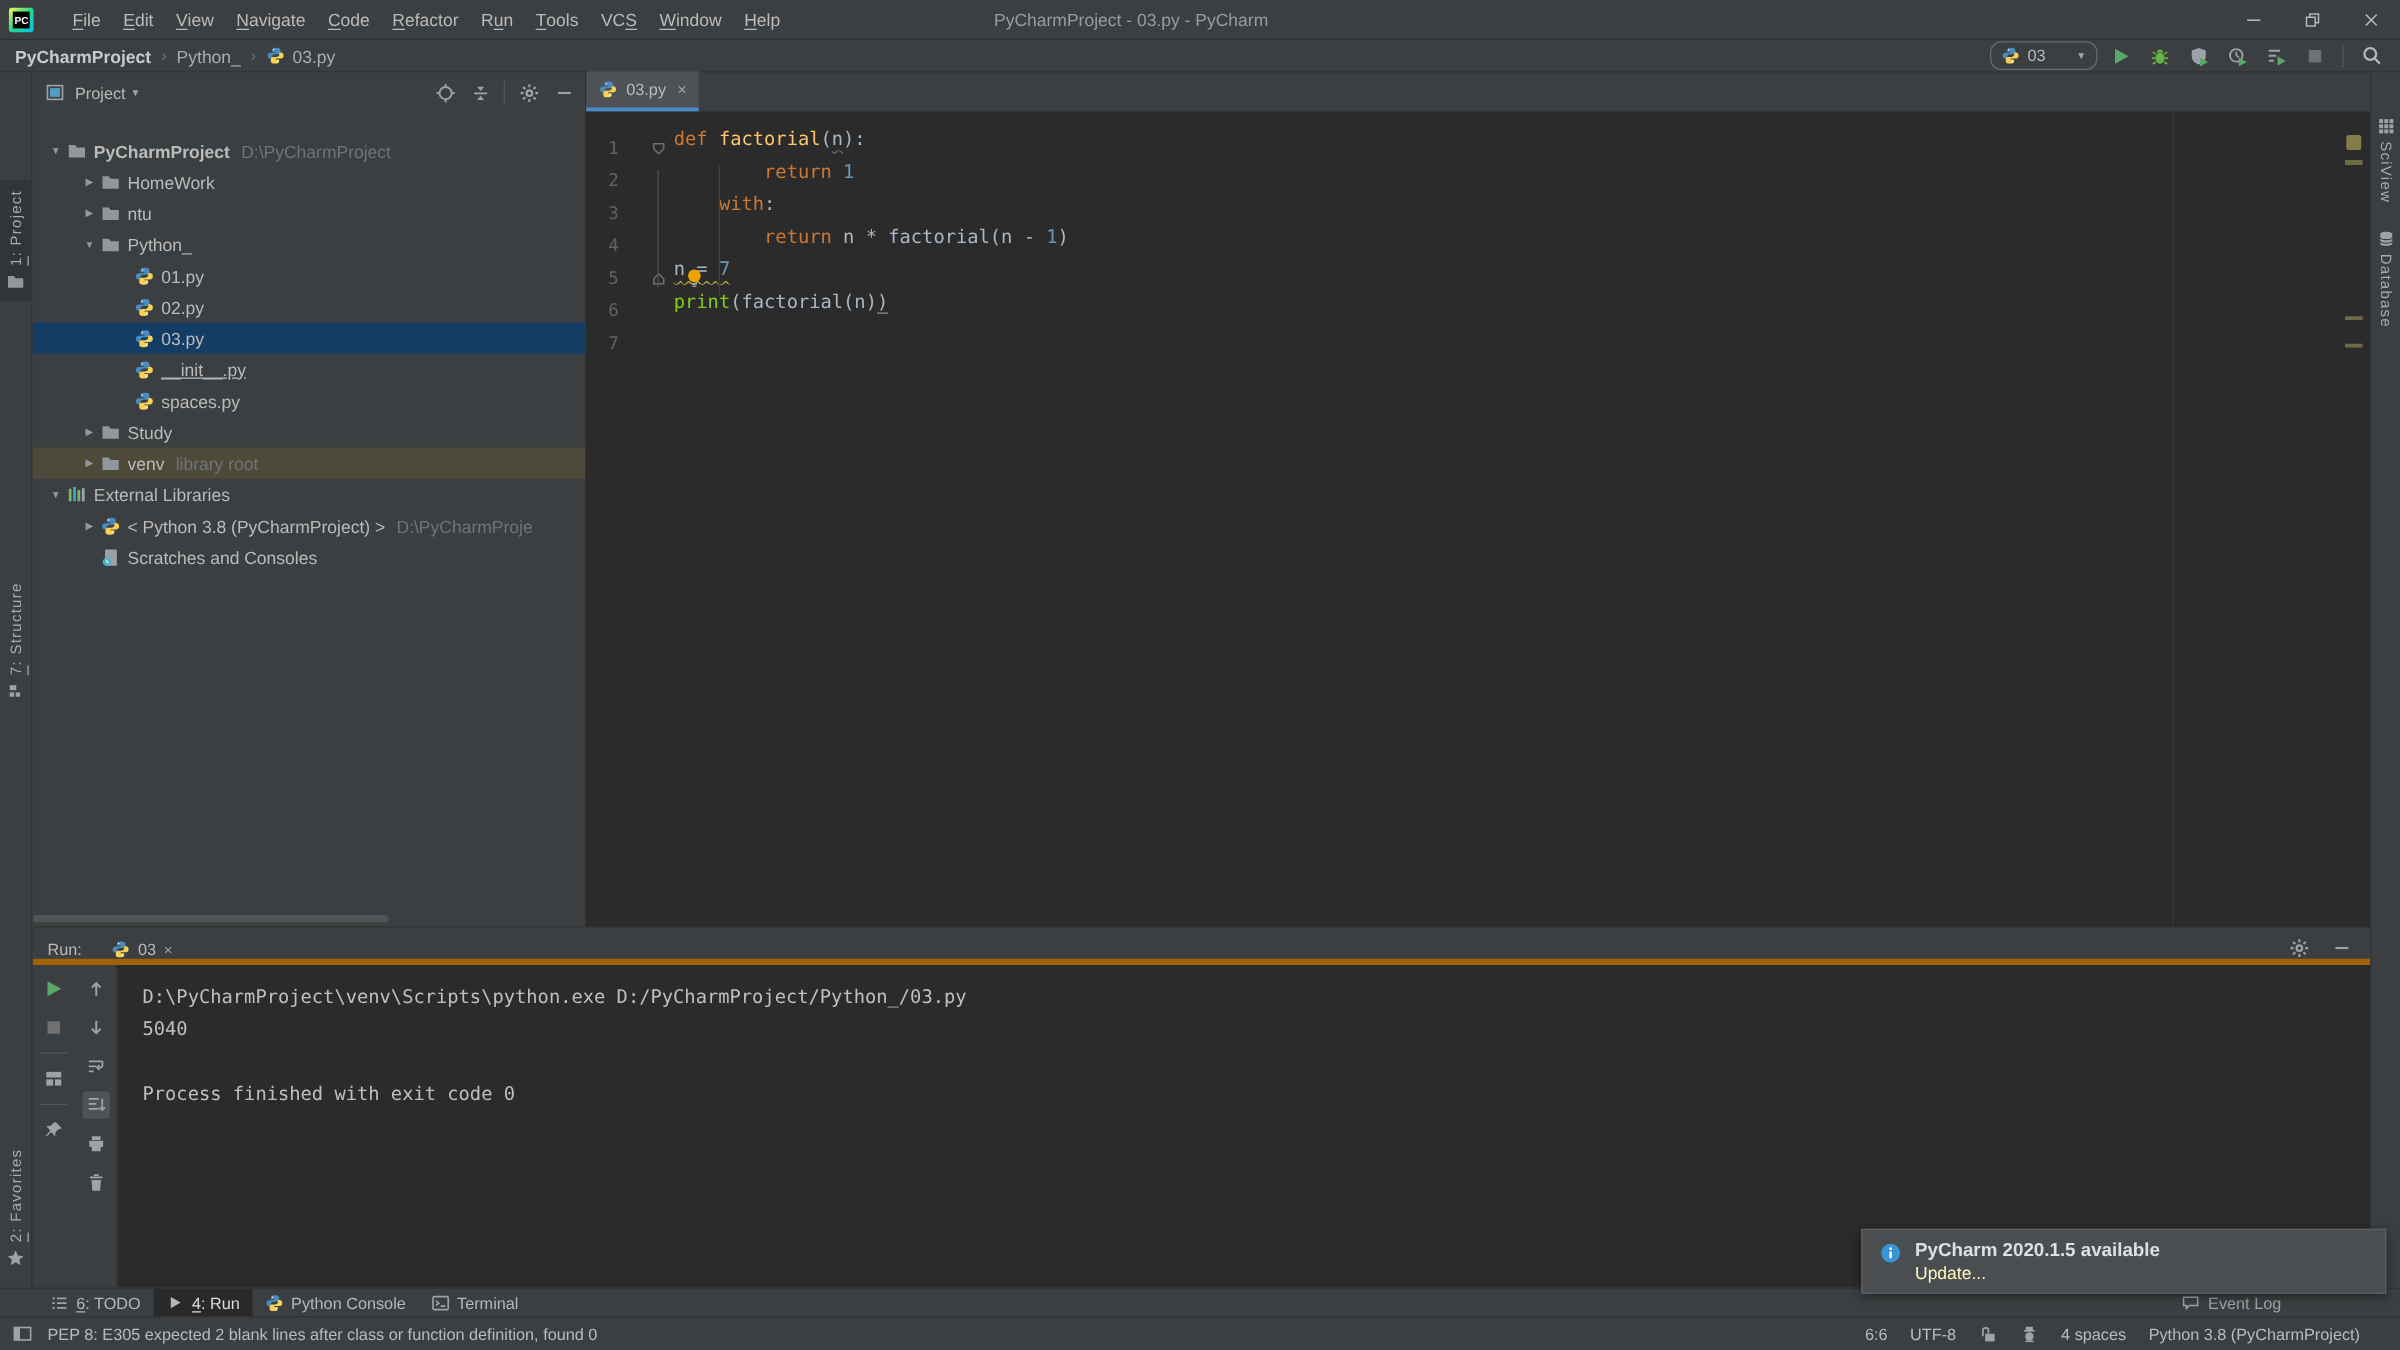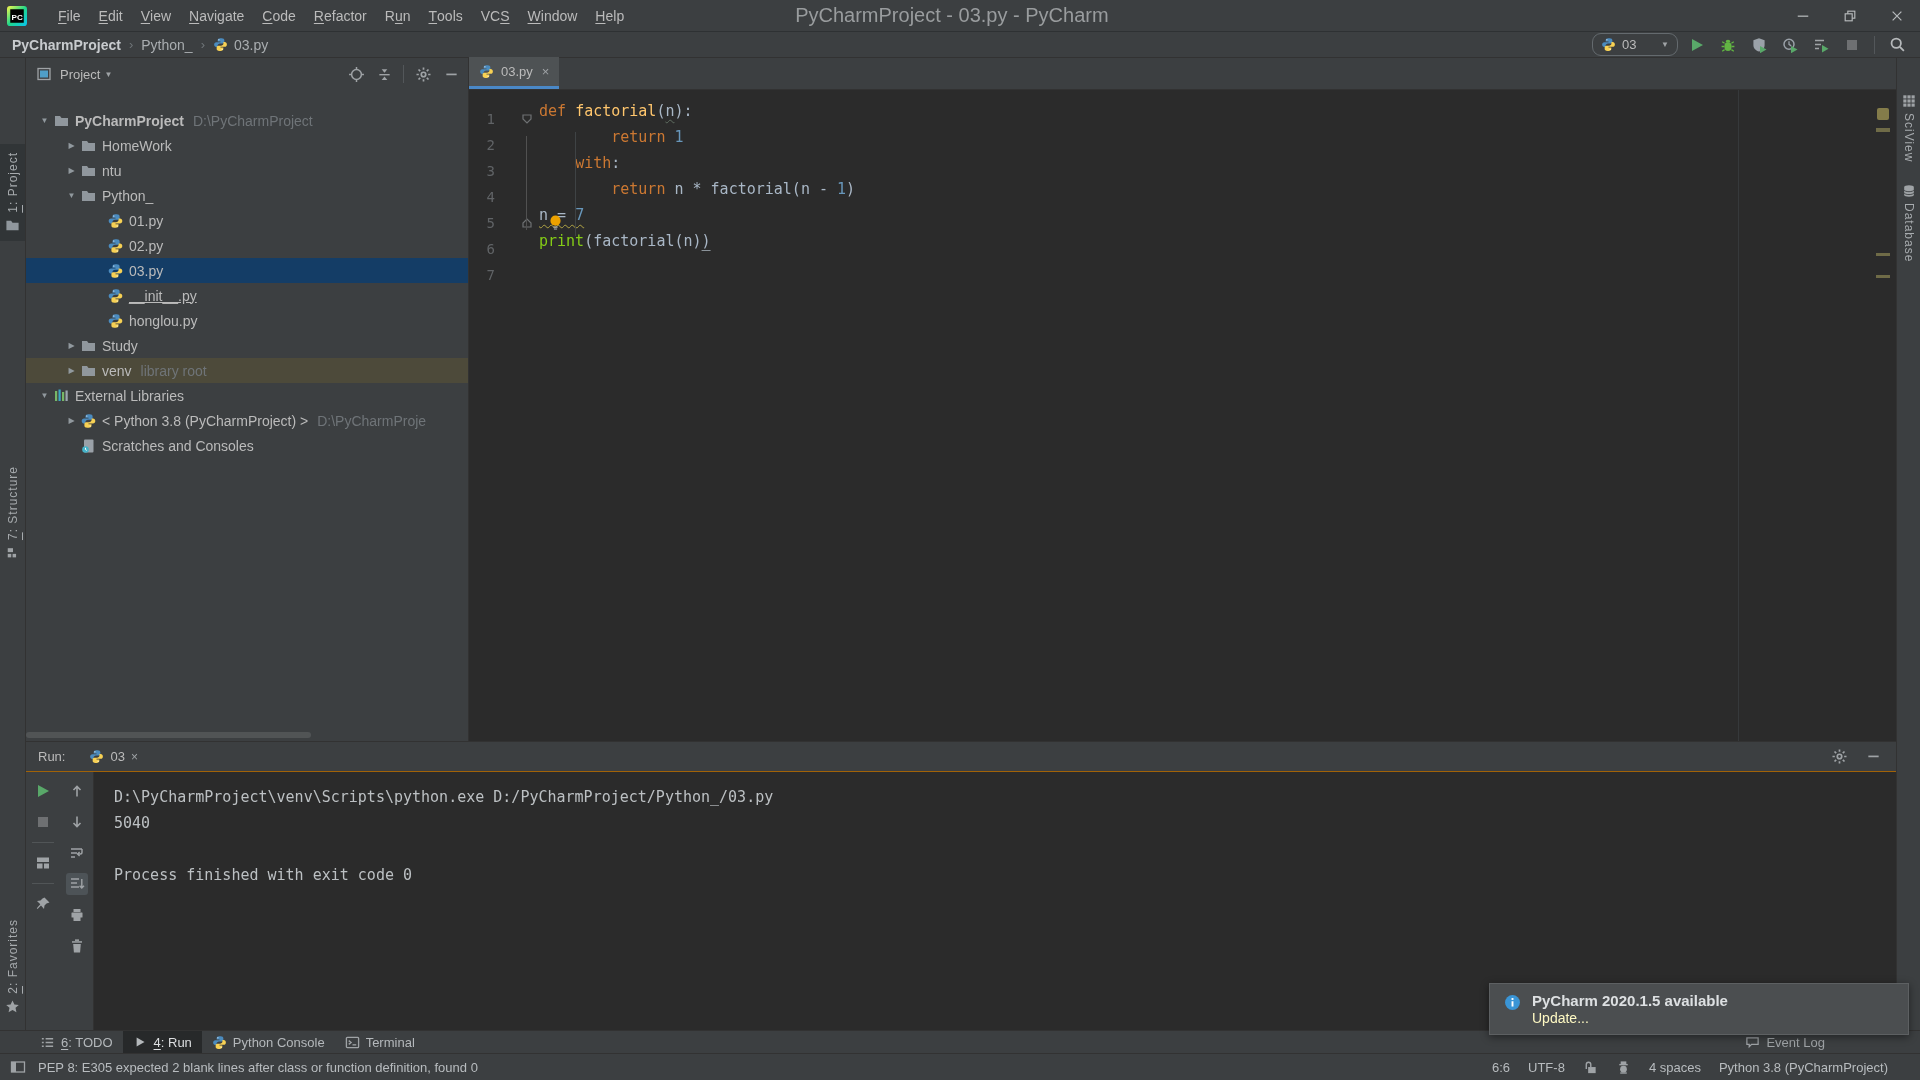--- a/index.html
+++ b/index.html
@@ -8,21 +8,21 @@
   .window { width:1920px; height:1080px; display:flex; flex-direction:column;
     background:#3c3f41; color:#bbbbbb; position:relative; }
 
   
   .titlebar { height:32px; display:flex; align-items:center; background:#3c3f41;
     border-bottom:1px solid #2e3133; flex:0 0 32px;gap:12px; }
   .logo { width:20px; height:20px; margin:0 10px 0 7px; }
   .menubar { display:flex; align-items:center; height:100%; }
   .menu-item { padding:0 9px; font-size:14px; color:#bbbbbb; height:100%;
     display:flex; align-items:center; cursor:default; }
-  .win-title { margin-left:150px; font-size:20px; color:#999c9e; }
+  .win-title { margin-left:150px; font-size:14px; color:#999c9e; }
   .win-controls { margin-left:auto; display:flex; height:100%; }
   .win-btn { width:47px; height:100%; display:flex; align-items:center; justify-content:center; }
 
   
   .navbar { height:26px; flex:0 0 26px; display:flex; align-items:center;
     background:#3c3f41; border-bottom:1px solid #323232; padding-left:12px; }
   .crumb { font-size:14px; color:#a9adb0; display:flex; align-items:center; gap:6px; }
   .crumb .sep { color:#6f7578; font-size:13px; padding:0 2px; }
   .crumb .root { font-weight:bold; color:#c8cbce; }
   .nav-right { margin-left:auto; display:flex; align-items:center; gap:10px; padding-right:14px; }
@@ -86,21 +86,21 @@
   .ul { text-decoration:underline solid #8a9299 1px; text-underline-offset:4px; }
   .guide { position:absolute; width:1px; background:#3f4345; }
   .fold-guide { position:absolute; width:1px; background:#515151; }
   .margin-line { position:absolute; top:0; bottom:0; width:1px; background:#36393b; }
   .bulb { position:absolute; width:17px; height:17px; }
   .stripe-mark { position:absolute; background:#6f6b47; }
   .inspect-sq { position:absolute; width:12px; height:12px; background:#847c4a; border-radius:2px; }
 
   
   .run-panel { flex:1 1 auto; background:#3c3f41; display:flex; flex-direction:column; min-height:0; border-top:1px solid #323232; }
-  .rp-header { height:30px; flex:0 0 30px; display:flex; align-items:center; padding:0 14px 0 12px; border-bottom:1px solid #a16207; }
+  .rp-header { height:30px; flex:0 0 30px; display:flex; align-items:flex-end; padding:0 14px 0 12px; border-bottom:5px solid #a16207; }
   .rp-label { font-size:13px; color:#bbbbbb; }
   .rp-tab { display:flex; align-items:center; gap:6px; margin-left:24px; font-size:13px; }
   .rp-tab .x { color:#9fa3a6; font-size:12px; }
   .rp-icons { margin-left:auto; display:flex; gap:16px; }
   .rp-body { flex:1 1 auto; display:flex; min-height:0; }
   .rp-col { width:34px; flex:0 0 34px; display:flex; flex-direction:column; align-items:center;
     padding-top:8px; gap:9px; }
   .rp-col1 { }
   .rp-col2 { border-right:1px solid #323232; }
   .rp-btn { width:22px; height:22px; display:flex; align-items:center; justify-content:center; border-radius:3px; }
@@ -431,21 +431,21 @@
               <div class="tree-row" style="padding-left: 64px;">
                 <span class="t-arrow"></span>
                 <span class="t-icon">
                   <svg width="100%" height="100%" viewBox="0 0 16 16">
                     <path d="M7.9 1.2c-2 0-2.9.8-2.9 2.2v1.4h3v.7H3.6C2.1 5.5 1.2 6.5 1.2 8c0 1.5.9 2.6 2.4 2.6h1.3V9.2c0-1.4 1.2-2.4 2.6-2.4h2.9c1.2 0 1.7-.8 1.7-2V3.4c0-1.4-.9-2.2-2.9-2.2z" fill="#4b8bbe"></path>
                     <path d="M8.1 14.8c2 0 2.9-.8 2.9-2.2v-1.4H8v-.7h4.4c1.5 0 2.4-1 2.4-2.5 0-1.5-.9-2.6-2.4-2.6h-1.3v1.4c0 1.4-1.2 2.4-2.6 2.4H5.6c-1.2 0-1.7.8-1.7 2v1.4c0 1.4.9 2.2 2.9 2.2z" fill="#f7d154"></path>
                     <circle cx="6.3" cy="3" r=".6" fill="#fff"></circle>
                     <circle cx="9.7" cy="13" r=".6" fill="#fff"></circle>
                   </svg>
                 </span>
-                <span>honglou.py</span>
+                <span>spaces.py</span>
               </div>
               <div class="tree-row" style="padding-left: 37px;">
                 <span class="t-arrow">▶</span>
                 <span class="t-icon">
                   <svg width="100%" height="100%" viewBox="0 0 16 16">
                     <path d="M1.5 3h5L8 5h6.5v8h-13z" fill="#90979d"></path>
                   </svg>
                 </span>
                 <span>Study</span>
               </div>

